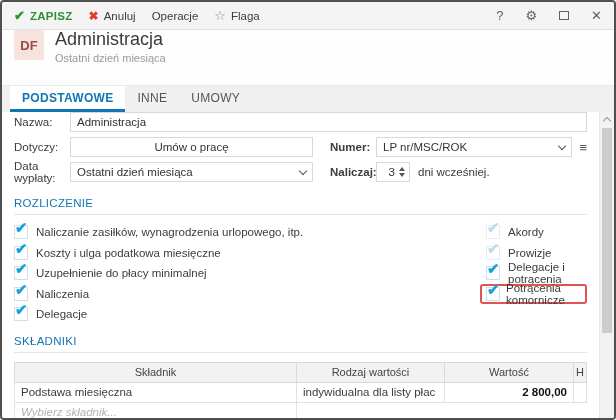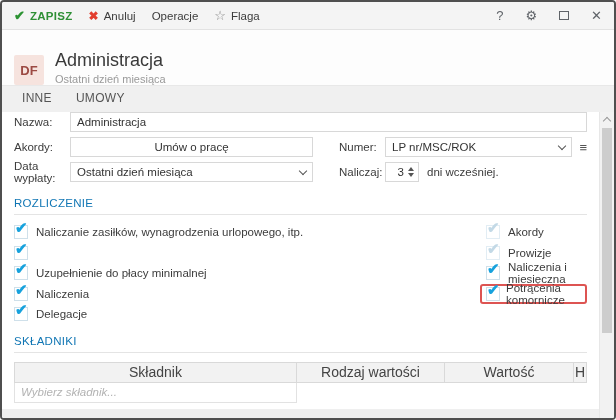--- a/index.html
+++ b/index.html
@@ -13,40 +13,40 @@
   .toolbar { height:28px; flex:0 0 28px; background:#f4f4f4; border-bottom:1px solid #e2e2e2;
     display:flex; align-items:center; padding:0 12px; }
   .tb-item { display:inline-flex; align-items:center; gap:5px; margin-right:16px; cursor:default; }
   .tb-save-ico { color:#2c9333; font-weight:bold; font-size:13px; }
   .tb-save-lbl { color:#2e8f35; font-weight:bold; letter-spacing:.3px; }
   .tb-cancel-ico { color:#e23d2e; font-weight:bold; font-size:12px; }
   .tb-star { color:#8a8a8a; font-size:13px; }
   .tb-right { margin-left:auto; display:flex; align-items:center; gap:22px; color:#5f6368; font-size:13px; }
   .maxbox { width:10px; height:9px; border:1.5px solid #5f6368; display:inline-block; }
   
-  .hdr { flex:0 0 55px; background:#fdfdfd; display:flex; align-items:flex-end; gap:11px; padding:0 12px; }
+  .hdr { flex:0 0 55px; background:#fdfdfd; display:flex; align-items:flex-start; gap:11px; padding:0 12px; }
   .avatar { width:30px; height:30px; background:#f6e3de; color:#9c4a43; font-weight:bold;
     font-size:13px; display:flex; align-items:center; justify-content:center; border-radius:2px; }
   .title { font-size:18px; color:#3a3a3a; line-height:1.1; }
   .subtitle { font-size:11px; color:#9a9a9a; margin-top:2px; }
   
   .tabs { flex:0 0 27px; background:#f0f0f0; border-top:1px solid #e8e8e8; display:flex; padding-left:8px; }
   .tab { padding:0 12px; display:flex; align-items:center; color:#555; letter-spacing:.3px;
     font-size:12px; border-bottom:3px solid transparent; cursor:default; }
   .tab.active { background:#fff; color:var(--accent); font-weight:bold; border-bottom-color:var(--accent); }
   
   .content { position:relative; flex:1; background:#fff; padding:0 27px 0 12px;
     display:flex; flex-direction:column; overflow:hidden; }
   .frow { display:flex; align-items:center; height:20px; margin-bottom:5px; }
   .flabel { width:56px; flex:0 0 56px; color:#3c3c3c; }
   .field { border:1px solid #d8d8d8; background:#fff; height:20px; display:flex; align-items:center;
     padding:0 6px; color:#333; }
   .grow { flex:1; }
   .w240 { width:243px; flex:0 0 243px;justify-content:center; }
-  .lbl2 { width:46px; flex:0 0 46px; margin-left:26px; }
+  .lbl2 { width:46px; flex:0 0 46px; margin-left:17px;font-weight:bold; }
   .chev { width:6px; height:6px; border-right:1.5px solid #555; border-bottom:1.5px solid #555;
     transform:rotate(45deg); margin-left:auto; margin-top:-3px; flex:0 0 6px; }
   .menu-ico { color:#555; font-size:13px; margin-left:7px; }
   .spin { width:34px; flex:0 0 34px; justify-content:flex-end; gap:4px; padding:0 4px; }
   .spin-arrows { display:flex; flex-direction:column; gap:2px; }
   .sa-up { width:0; height:0; border-left:3px solid transparent; border-right:3px solid transparent; border-bottom:4px solid #555; }
   .sa-dn { width:0; height:0; border-left:3px solid transparent; border-right:3px solid transparent; border-top:4px solid #555; }
   .suffix { margin-left:8px; }
   .sect { color:var(--accent); font-weight:normal; letter-spacing:.3px; margin-top:10px; }
   .rule { border:none; border-top:1px solid #e4e4e4; margin:5px 0 7px; }
@@ -57,21 +57,21 @@
   .cb { width:14px; height:14px; flex:0 0 14px; border:1px solid #cfe0ea; background:#fff; position:relative; margin-right:8px; }
   .cb .mark { position:absolute; left:0; top:-7px; font-size:15px; font-weight:bold; color:var(--check); }
   .cb.disabled { border-color:#e2edf4; }
   .cb.disabled .mark { color:#c3d9e6; }
   .hl { display:inline-flex; align-items:center; border:2px solid var(--hl-red); border-radius:3px;
     height:20px; padding:0 4px 0 4px; margin-left:-6px; }
   .hl .cb { margin-right:6px; }
   
   .sk-table { border-collapse:collapse; width:100%; table-layout:fixed; margin-top:2px; }
   .sk-table th { background:#f2f2f2; border:1px solid #d9d9d9; font-weight:normal; color:#444;
-    height:20px; font-size:14px;margin-left:27px; }
+    height:20px; font-size:11px;margin-left:27px; }
   .sk-table td { border:1px solid #e2e2e2; height:20px; padding:0 6px; overflow:hidden; white-space:nowrap; }
   td.val { font-weight:bold; text-align:right; color:#111; }
   tr.ph td { border:none; }
   tr.ph td.ph-cell { border:1px solid #e2e2e2; color:#b3b3b3; font-style:italic; }
   .filler { flex:1; background:#efefef; margin:6px -27px 0 -12px; }
   
   .sbar { position:absolute; top:0; right:0; bottom:0; width:15px; background:#f2f2f2; border-left:1px solid #e7e7e7; }
   .sb-up { width:6px; height:6px; border-right:1.5px solid #9a9a9a; border-bottom:1.5px solid #9a9a9a;
     transform:rotate(-135deg); margin:6px auto 0; }
   .sb-thumb { position:absolute; top:16px; left:2px; right:2px; height:205px; background:#cdcdcd; }
@@ -107,35 +107,36 @@
 
   <div class="hdr">
     <div class="avatar">DF</div>
     <div>
       <div class="title">Administracja</div>
       <div class="subtitle">Ostatni dzień miesiąca</div>
     </div>
   </div>
 
   <div class="tabs" id="tabs">
+      <div class="tab active">PODSTAWOWE</div>
       <div class="tab">INNE</div>
       <div class="tab">UMOWY</div>
     </div>
 
   <div class="content">
 
     <div class="frow">
       <span class="flabel">Nazwa:</span>
       <span class="field grow">
           <span>Administracja</span>
         </span>
     </div>
 
     <div class="frow">
-      <span class="flabel">Akordy:</span>
+      <span class="flabel">Dotyczy:</span>
       <span class="field w240">
           <span>Umów o pracę</span>
         </span>
       <span class="flabel lbl2">Numer:</span>
       <span class="field grow">
         <span>LP nr/MSC/ROK</span>
         <span class="chev"></span>
       </span>
       <span class="menu-ico">≡</span>
     </div>
@@ -165,20 +166,21 @@
           <div class="cb-row">
             <span class="cb">
               <span class="mark">✔</span>
             </span>
             <span>Naliczanie zasiłków, wynagrodzenia urlopowego, itp.</span>
           </div>
           <div class="cb-row">
             <span class="cb">
               <span class="mark">✔</span>
             </span>
+            <span>Koszty i ulga podatkowa miesięczne</span>
           </div>
           <div class="cb-row">
             <span class="cb">
               <span class="mark">✔</span>
             </span>
             <span>Uzupełnienie do płacy minimalnej</span>
           </div>
           <div class="cb-row">
             <span class="cb">
               <span class="mark">✔</span>
@@ -202,21 +204,21 @@
           <div class="cb-row">
             <span class="cb disabled">
               <span class="mark">✔</span>
             </span>
             <span>Prowizje</span>
           </div>
           <div class="cb-row">
             <span class="cb">
               <span class="mark">✔</span>
             </span>
-            <span>Naliczenia i miesięczna</span>
+            <span>Delegacje i potrącenia</span>
           </div>
           <div class="cb-row">
             <span class="hl">
               <span class="cb">
                 <span class="mark">✔</span>
               </span>
               <span>Potrącenia komornicze</span>
             </span>
           </div>
         </div>
@@ -234,20 +236,26 @@
         </colgroup>
       <thead>
           <tr>
             <th>Składnik</th>
             <th>Rodzaj wartości</th>
             <th>Wartość</th>
             <th>H</th>
           </tr>
         </thead>
         <tbody>
+          <tr>
+            <td>Podstawa miesięczna</td>
+            <td>indywidualna dla listy płac</td>
+            <td class="val">2 800,00</td>
+            <td></td>
+          </tr>
           <tr class="ph">
             <td class="ph-cell">Wybierz składnik...</td>
             <td></td>
             <td></td>
             <td></td>
           </tr>
         </tbody>
     </table>
 
     <div class="filler"></div>

